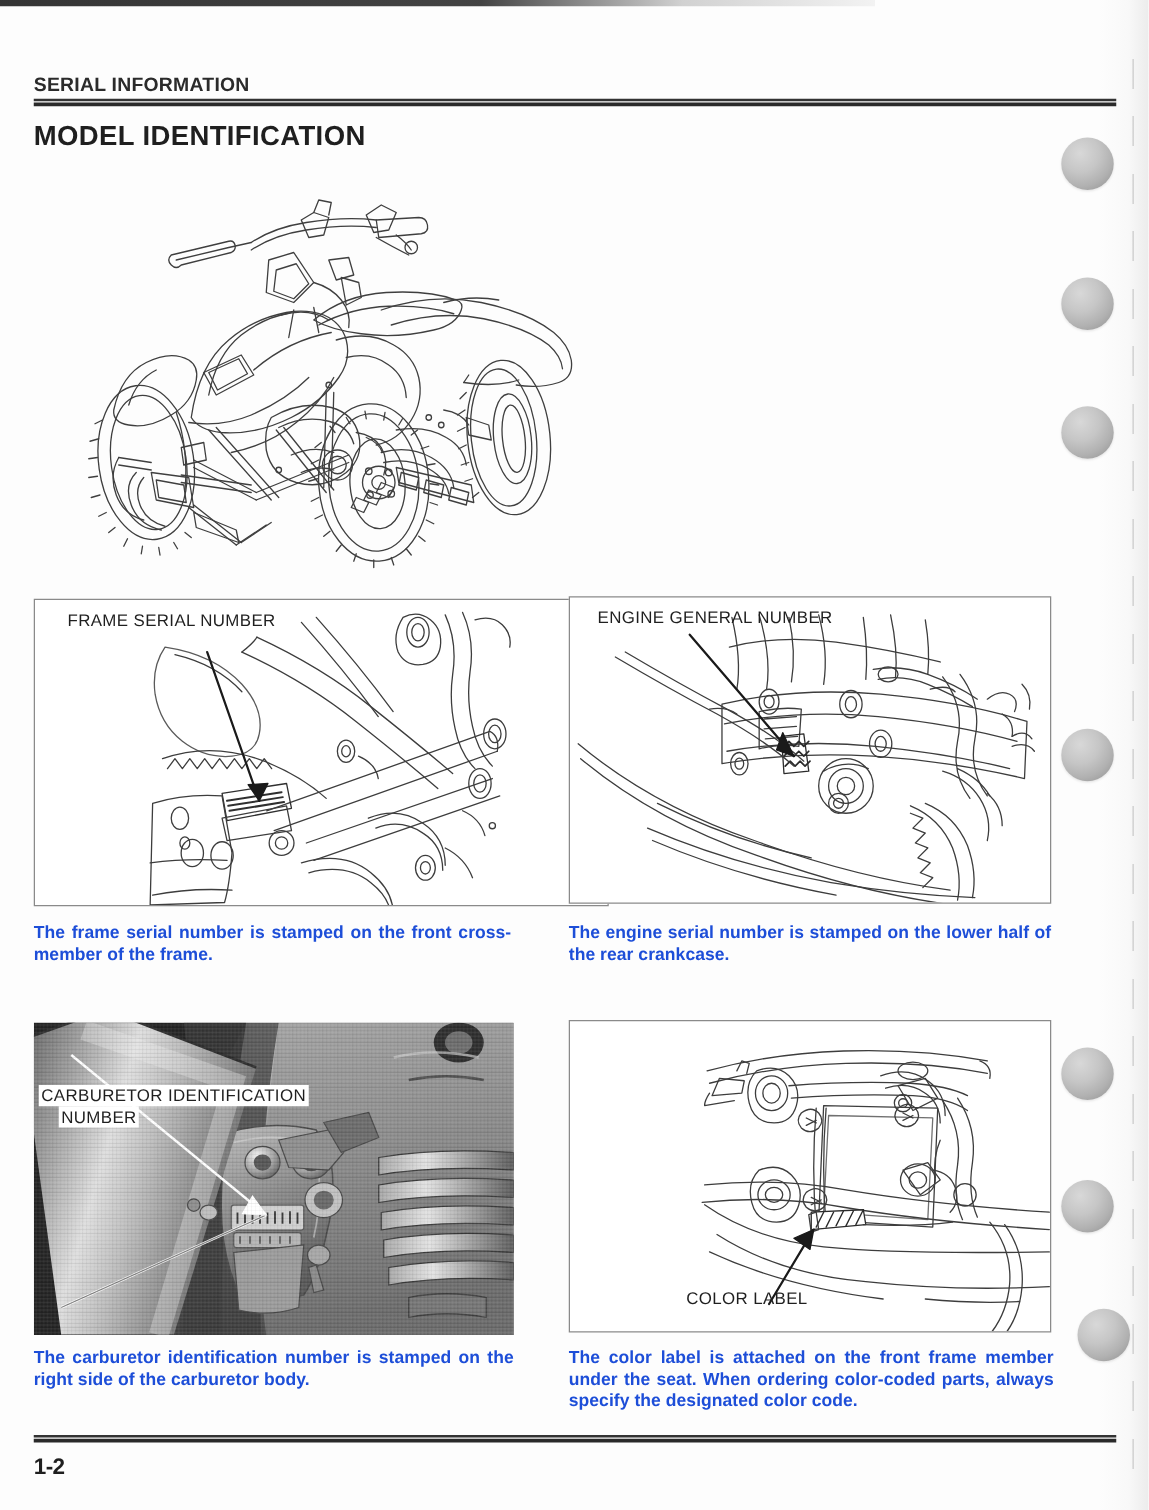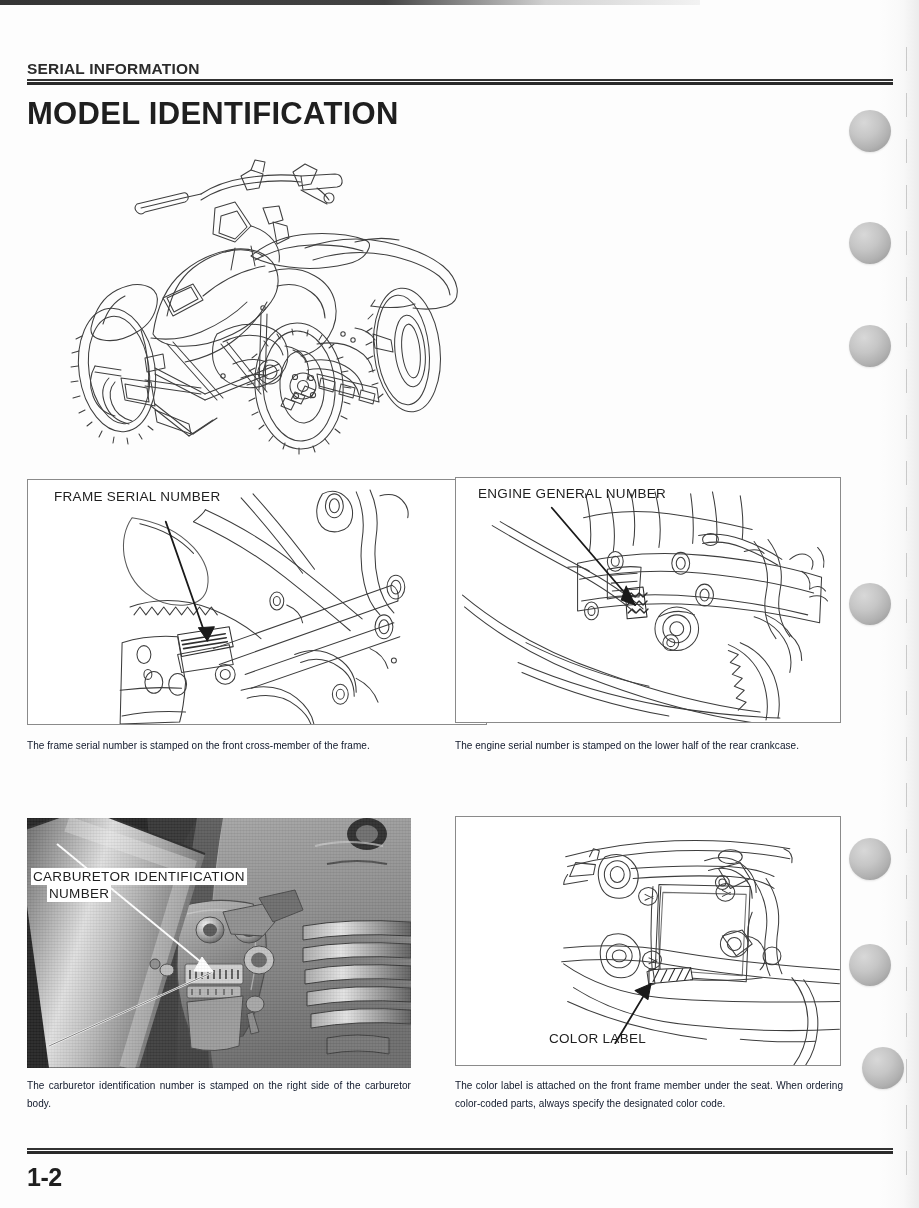--- a/index.html
+++ b/index.html
@@ -64,21 +64,21 @@
   }
   .rule-thick {
     position: absolute;
     left: 27px; top: 82px;
     width: 866px; height: 2.5px;
     background: #2a2a2a;
   }
   .page-heading {
     position: absolute;
     left: 27px; top: 96px;
-    font-size: 31px;
+    font-size: 22px;
     font-weight: bold;
     letter-spacing: .3px;
     color: #1f1f1f;
   }
 
   
   .hero {
     position: absolute;
     left: 55px; top: 138px;
     width: 420px; height: 325px;
@@ -110,24 +110,25 @@
   .fig-label.onphoto {
     background: #ffffff;
     padding: 0 2px;
     line-height: 17px;
     margin-top: 44px;
   }
 
   
   .caption {
     position: absolute;
-    font-size: 10px;
+    font-size: 14px;
     line-height: 17.5px;
-    color: #0f172a;
+    color: #1d4ed8;
     letter-spacing: .05px;
+    font-weight: bold;
   }
   .caption.justify { text-align: justify; }
   .cap-tl { left: 27px;  top: 737px;  width: 382px; }
   .cap-tr { left: 455px; top: 737px;  width: 386px; }
   .cap-bl { left: 27px;  top: 1077px; width: 384px; }
   .cap-br { left: 455px; top: 1077px; width: 388px; }
 
   
   .rule-foot-thin {
     position: absolute;
@@ -137,21 +138,21 @@
   }
   .rule-foot-thick {
     position: absolute;
     left: 27px; top: 1151px;
     width: 866px; height: 2.5px;
     background: #2a2a2a;
   }
   .page-number {
     position: absolute;
     left: 27px; top: 1163px;
-    font-size: 25px;
+    font-size: 18px;
     font-weight: bold;
     color: #1f1f1f;
     letter-spacing: -.5px;
   }
 
   
   .grain {
     position: absolute;
     left: 0; top: 0; right: 0; bottom: 0;
     pointer-events: none;

